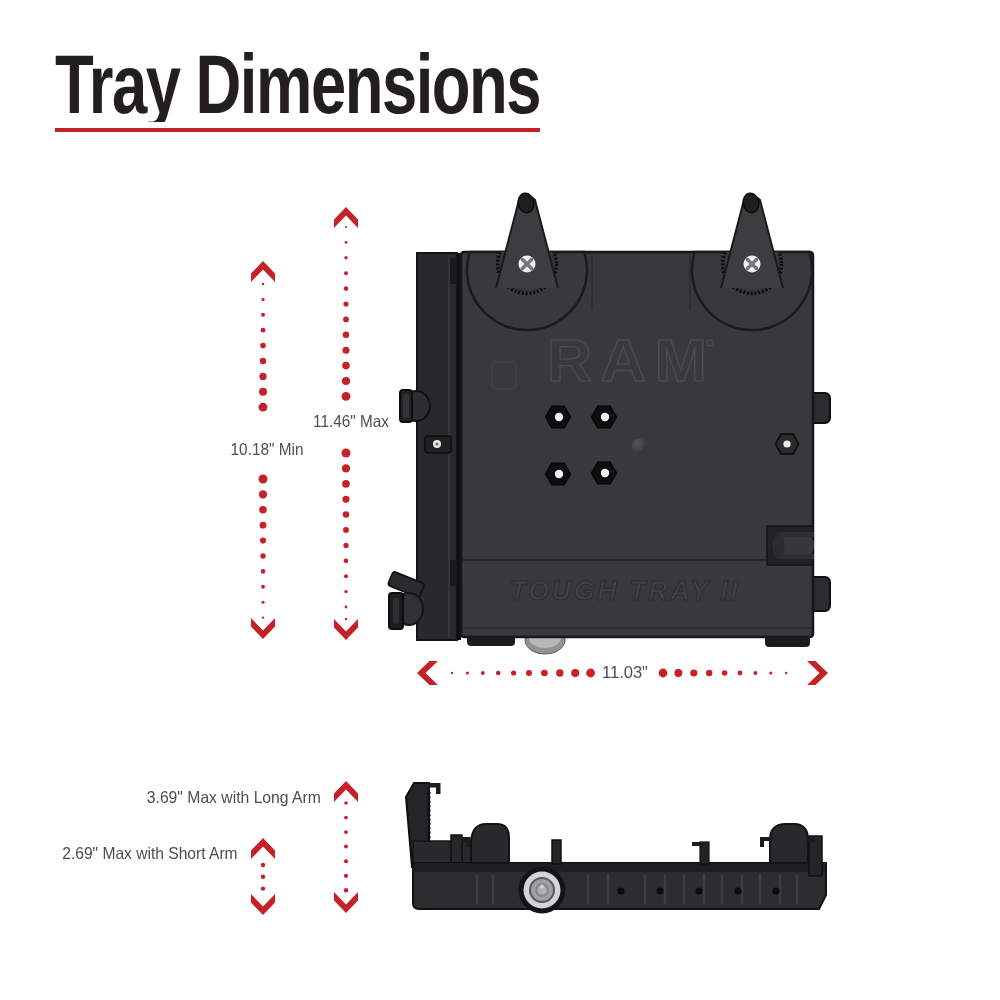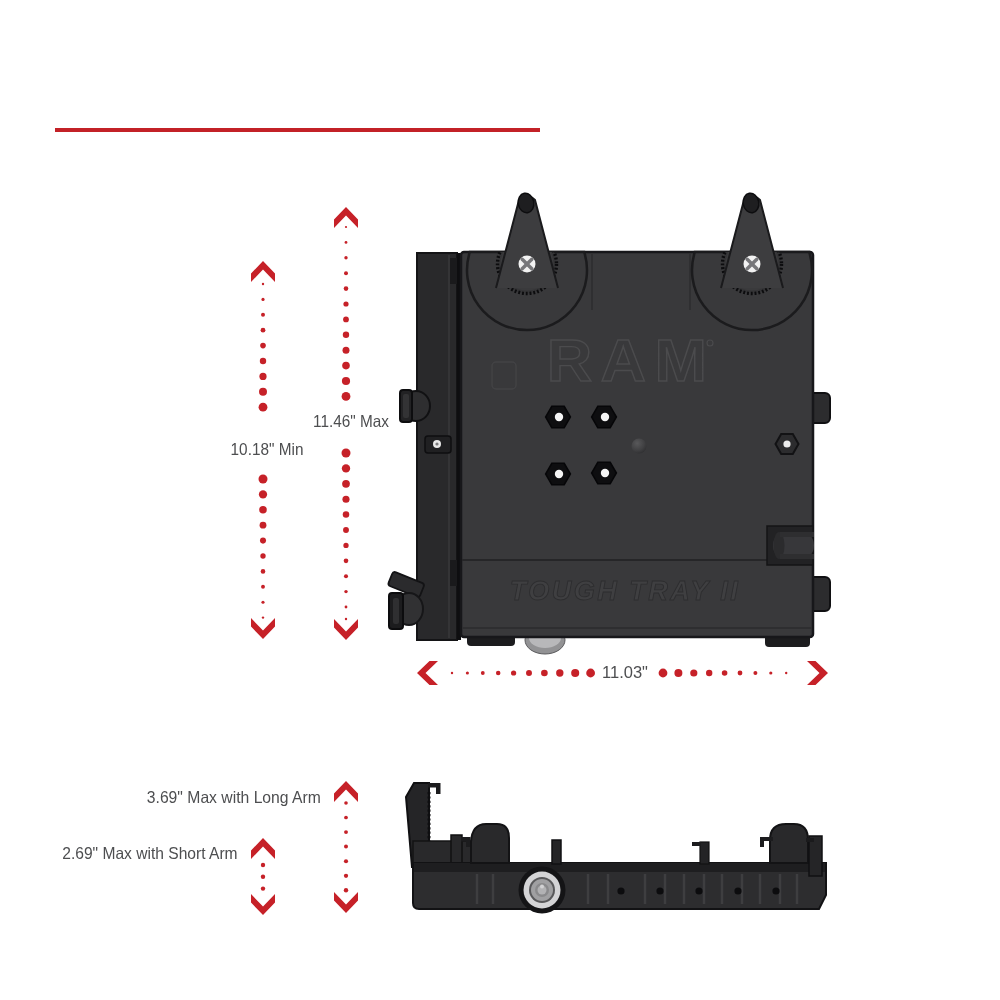--- a/index.html
+++ b/index.html
@@ -216,19 +216,22 @@
 <path d="M334,793.5 L346,781 L358,793.5 L358,802 L346,789.5 L334,802 Z" fill="#c62128"></path>
 <circle cx="346" cy="803.0" r="1.80" fill="#c62128"></circle>
       <circle cx="346" cy="817.5" r="1.87" fill="#c62128"></circle>
       <circle cx="346" cy="832.1" r="1.93" fill="#c62128"></circle>
       <circle cx="346" cy="846.6" r="2.00" fill="#c62128"></circle>
       <circle cx="346" cy="861.2" r="2.07" fill="#c62128"></circle>
       <circle cx="346" cy="875.8" r="2.13" fill="#c62128"></circle>
       <circle cx="346" cy="890.3" r="2.20" fill="#c62128"></circle>
 <path d="M334,900.5 L346,913 L358,900.5 L358,892 L346,904.5 L334,892 Z" fill="#c62128"></path>
 </svg>
+<div style="position:absolute;left:55px;top:36px;width:500px;height:86px;overflow:hidden;">
+      <div style="font-family:'Liberation Sans',sans-serif;font-weight:bold;font-size:84px;color:#231f20;white-space:nowrap;transform:scaleX(0.7552);transform-origin:left top;letter-spacing:-2px;">Tray Dimensions</div>
+    </div>
 <div style="position:absolute;left:55px;top:128px;width:485px;height:3.5px;background:#c32127;"></div>
 <div class="lbl" style="left:267px;top:440px;transform:translateX(-50%) scaleX(0.93);">10.18" Min</div>
 <div class="lbl" style="left:351px;top:412px;transform:translateX(-50%) scaleX(0.93);">11.46" Max</div>
 <div class="lbl" style="left:625px;top:663px;transform:translateX(-50%);">11.03"</div>
 <div class="lbl" style="right:679px;top:788px;transform:scaleX(0.952);transform-origin:right center;">3.69" Max with Long Arm</div>
 <div class="lbl" style="right:762px;top:844px;transform:scaleX(0.945);transform-origin:right center;">2.69" Max with Short Arm</div>
 </div>
 
 </body></html>

